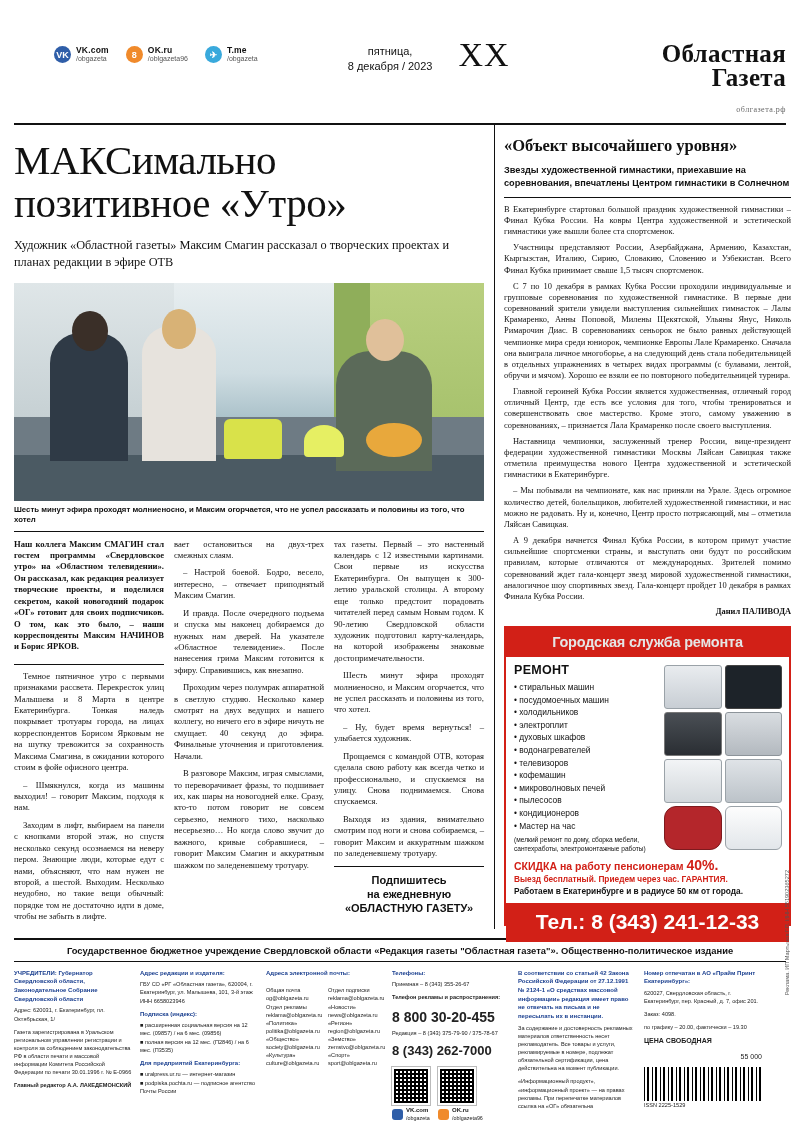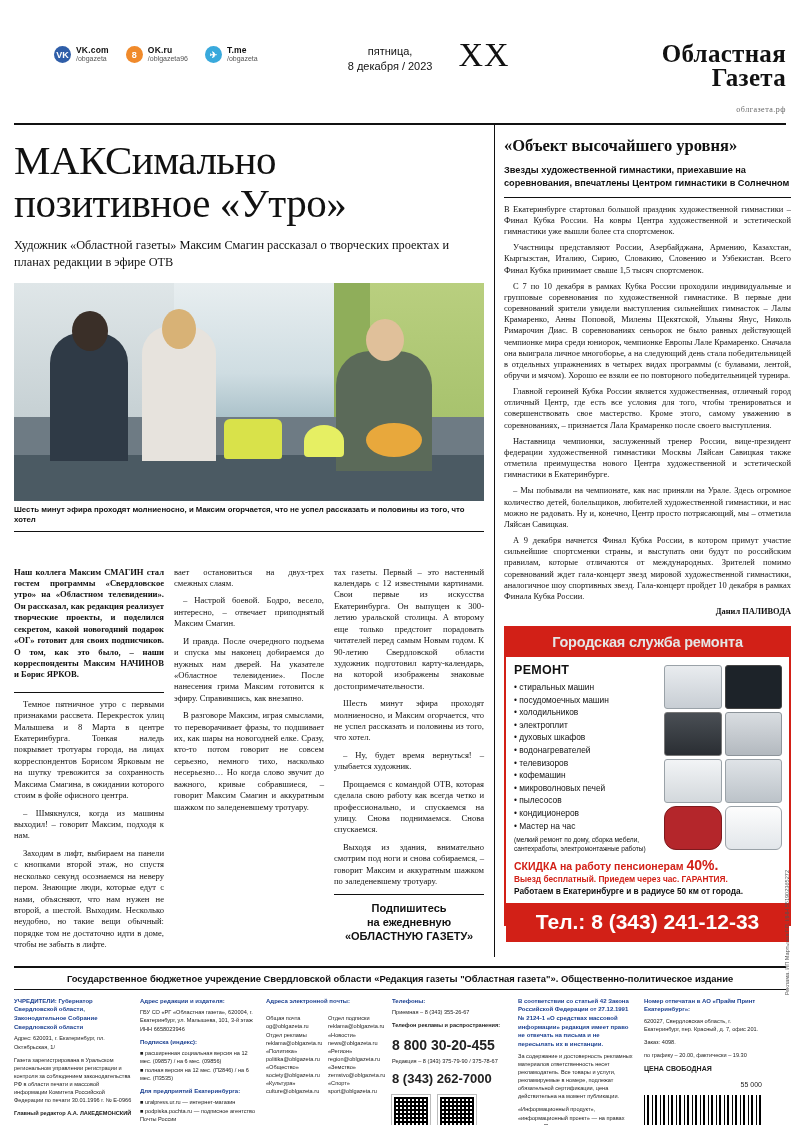--- a/index.html
+++ b/index.html
@@ -54,21 +54,21 @@
   .photo .p3{position:absolute;right:52px;bottom:30px;width:96px;height:120px;background:#5b6a59;border-radius:34px 34px 0 0;}
   .photo .p3h{position:absolute;right:80px;bottom:140px;width:38px;height:42px;background:#e0c09a;border-radius:50%;}
   .photo .t1{position:absolute;left:210px;bottom:42px;width:58px;height:40px;background:#d9e24a;border-radius:6px 6px 3px 3px;}
   .photo .t2{position:absolute;left:290px;bottom:44px;width:40px;height:32px;background:#e6ef63;border-radius:50% 50% 4px 4px;}
   .photo .fruit{position:absolute;left:352px;bottom:44px;width:56px;height:34px;background:#e8a83c;border-radius:50%;}
   .photo .credit{position:absolute;right:1px;top:92px;transform:rotate(-90deg);transform-origin:right top;font-family:"Liberation Sans",sans-serif;font-size:6.5px;color:#fff;letter-spacing:.6px;white-space:nowrap;}
   .caption{font-family:"Liberation Sans",sans-serif;font-size:7.8px;font-weight:bold;line-height:1.35;margin-top:4px;border-bottom:1px solid #111;padding-bottom:5px;}
 
   
   .cols3{display:flex;gap:10px;margin-top:7px;}
-  .col{width:150px;font-size:8.6px;line-height:1.33;text-align:justify;margin-top:28px;}
+  .col{width:150px;font-size:8.6px;line-height:1.33;text-align:justify;}
   .col p{margin:0 0 6px 0;text-indent:9px;}
   .col p.noind{text-indent:0;}
   .lead{font-weight:bold;}
   .dropwrap{border-bottom:1px solid #111;padding-bottom:5px;margin-bottom:6px;}
 
   .subscribe{margin-top:6px;text-align:center;font-family:"Liberation Sans",sans-serif;font-weight:bold;font-size:11px;line-height:1.3;border-top:1px solid #111;padding-top:6px;}
 
   
   .r-title{font-size:16.5px;font-weight:bold;line-height:1.15;margin:12px 0 0 0;}
   .r-lead{font-family:"Liberation Sans",sans-serif;font-size:9.2px;font-weight:bold;line-height:1.4;margin-top:8px;padding-bottom:7px;border-bottom:1px solid #111;}
@@ -208,20 +208,21 @@
             <p class="lead noind">Наш коллега Максим СМАГИН стал гостем программы «Свердловское утро» на «Областном телевидении». Он рассказал, как редакция реализует творческие проекты, и поделился секретом, какой новогодний подарок «ОГ» готовит для своих подписчиков. О том, как это было, – наши корреспонденты Максим НАЧИНОВ и Борис ЯРКОВ.</p>
           </div>
           <p>Темное пятничное утро с первыми признаками рассвета. Перекресток улиц Малышева и 8 Марта в центре Екатеринбурга. Тонкая наледь покрывает тротуары города, на лицах корреспондентов Борисом Ярковым не на шутку тревожится за сохранность Максима Смагина, в ожидании которого стоим в фойе офисного центра.</p>
           <p>– Шмякнулся, когда из машины выходил! – говорит Максим, подходя к нам.</p>
           <p>Заходим в лифт, выбираем на панели с кнопками второй этаж, но спустя несколько секунд осознаемся на неверу пером. Знающие люди, которые едут с нами, объясняют, что нам нужен не второй, а шестой. Выходим. Несколько неудобно, но такие вещи обычный: порядке том не достаточно идти в доме, чтобы не забыть в лифте.</p>
         </div>
         <div class="col">
           <p class="noind">вает остановиться на двух-трех смежных слаям.</p>
           <p>– Настрой боевой. Бодро, весело, интересно, – отвечает приподнятый Максим Смагин.</p>
           <p>И правда. После очередного подъема и спуска мы наконец добираемся до нужных нам дверей. На указателе «Областное телевидение». После нанесения грима Максим готовится к эфиру. Справившись, как внезапно.</p>
+          <p>Проходим через полумрак аппаратной в светлую студию. Несколько камер смотрят на двух ведущих и нашего коллегу, но ничего его в эфире ничуть не смущает. 40 секунд до эфира. Финальные уточнения и приготовления. Начали.</p>
           <p>В разговоре Максим, играя смыслами, то переворачивает фразы, то подшивает их, как шары на новогодней елке. Сразу, кто-то потом говорит не совсем серьезно, немного тихо, насколько несерьезно… Но когда слово звучит до важного, кривые собравшиеся, – говорит Максим Смагин и аккуратным шажком по заледеневшему тротуару.</p>
         </div>
         <div class="col">
           <p class="noind">тах газеты. Первый – это настенный календарь с 12 известными картинами. Свои первые из искусства Екатеринбурга. Он выпущен к 300-летию уральской столицы. А второму еще только предстоит порадовать читателей перед самым Новым годом. К 90-летию Свердловской области художник подготовил карту-календарь, на которой изображены знаковые достопримечательности.</p>
           <p>Шесть минут эфира проходят молниеносно, и Максим огорчается, что не успел рассказать и половины из того, что хотел.</p>
           <p>– Ну, будет время вернуться! – улыбается художник.</p>
           <p>Прощаемся с командой ОТВ, которая сделала свою работу как всегда четко и профессионально, и спускаемся на улицу. Снова поднимаемся. Снова спускаемся.</p>
           <p>Выходя из здания, внимательно смотрим под ноги и снова собираемся, – говорит Максим и аккуратным шажком по заледеневшему тротуару.</p>
           <div class="subscribe">
             <div>Подпишитесь</div>

